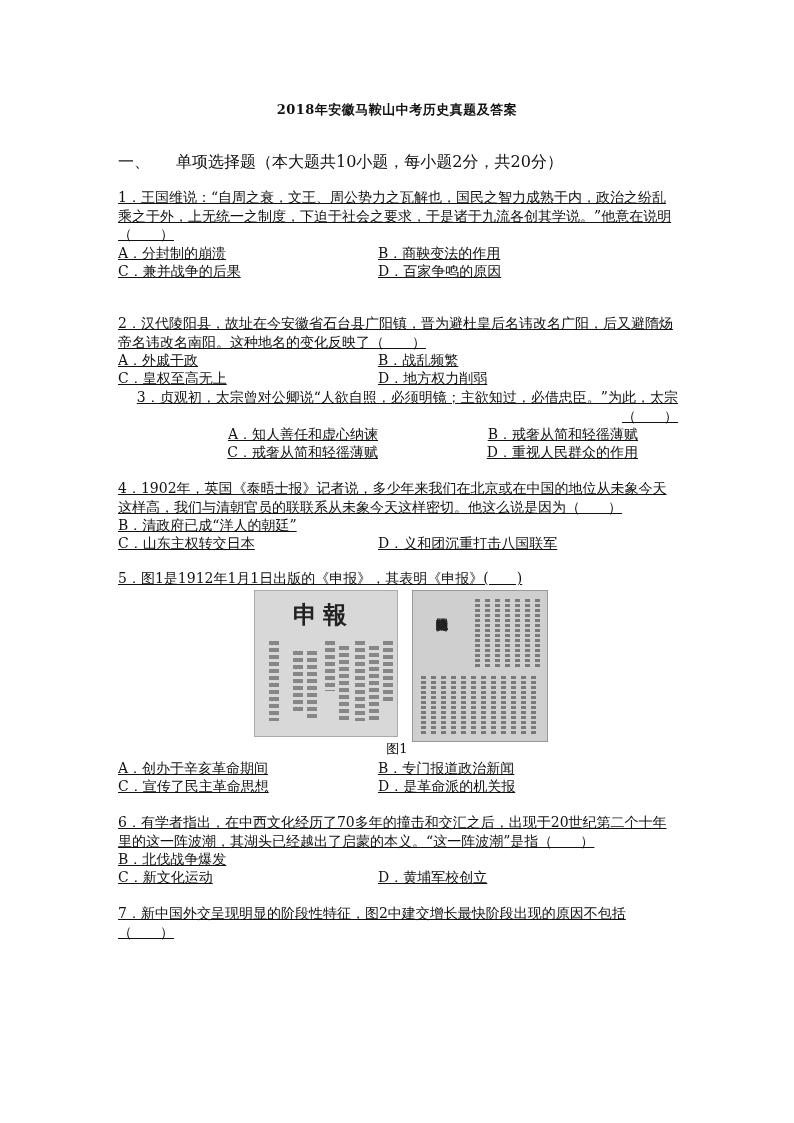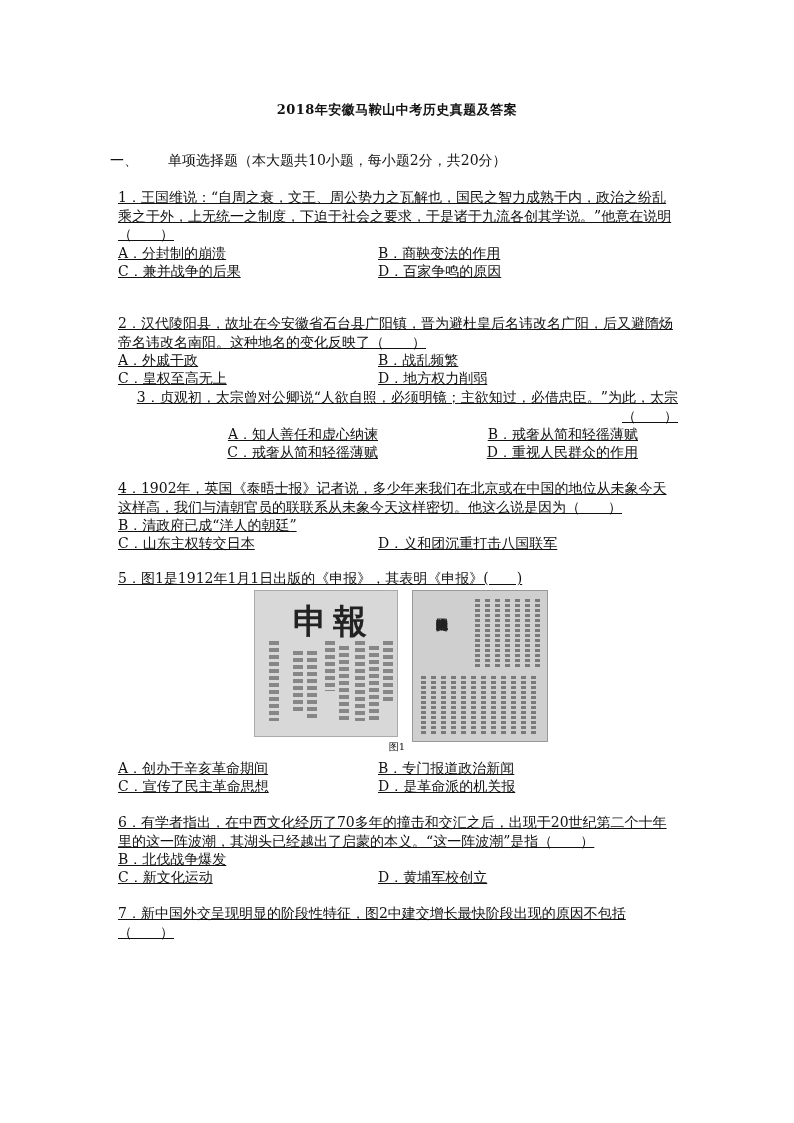--- a/index.html
+++ b/index.html
@@ -6,47 +6,47 @@
     body {
       width: 794px; height: 1123px; position: relative; overflow: hidden;
       font-family: "DejaVu Serif", "Liberation Serif", serif;
       color: #111;
     }
     .title {
       position: absolute; left: 0; width: 794px; top: 101px;
       text-align: center; font-size: 13px; font-weight: bold; letter-spacing: 0.5px;
     }
     .section {
-      position: absolute; left: 110px; top: 152px; font-size: 14px;
+      position: absolute; left: 118px; top: 152px; font-size: 16px;
     }
     .section .num { display: inline-block; width: 58px; }
     .q { position: absolute; left: 118px; width: 560px; font-size: 14px; line-height: 18.5px; text-decoration: underline; }
     .q p { margin: 0; }
     .opt-row { display: flex; height: 18px; line-height: 18px; }
     .opt-row .opt { width: 260px; }
     .figure {
       position: absolute; left: 250px; top: 590px; width: 300px; height: 150px;
     }
     .np1 {
       position: absolute; left: 4px; top: 0px; width: 142px; height: 145px;
       background: #d8d8d8; border: 1px solid #aaa; overflow: hidden;
     }
     .np2 {
       position: absolute; left: 162px; top: 0px; width: 134px; height: 150px;
       background: #cfcfcf; border: 1px solid #999; overflow: hidden;
     }
     .np1 .masthead {
-      position: absolute; left: 38px; top: 8px; font-size: 34px; font-weight: bold;
+      position: absolute; left: 38px; top: 8px; font-size: 24px; font-weight: bold;
       color: #222; letter-spacing: 6px;
     }
     .np1 .col { position: absolute; width: 10px; background: repeating-linear-gradient(#444 0 4px, transparent 4px 7px); opacity: .55; }
     .np2 .col { position: absolute; width: 5px; background: repeating-linear-gradient(#333 0 3px, transparent 3px 5px); opacity: .55; }
     .np2 .head { position: absolute; left: 22px; top: 18px; font-size: 12px; line-height: 14px; color: #222; writing-mode: vertical-rl; height: 70px; }
     .fig-caption {
-      position: absolute; left: 0; width: 794px; top: 740px; text-align: center; font-size: 10px;
+      position: absolute; left: 0; width: 794px; top: 740px; text-align: center; font-size: 13px;
     }
   </style>
 </head>
 <body>
 
 <div class="title">2018年安徽马鞍山中考历史真题及答案</div>
 
 <div class="section">
   <span class="num">一、</span><span>单项选择题（本大题共10小题，每小题2分，共20分）</span>
 </div>

